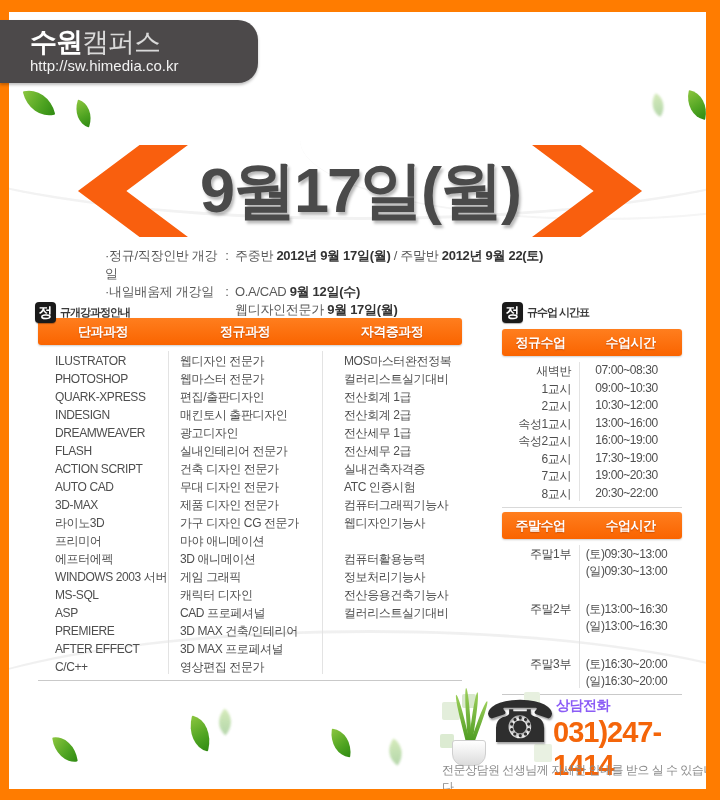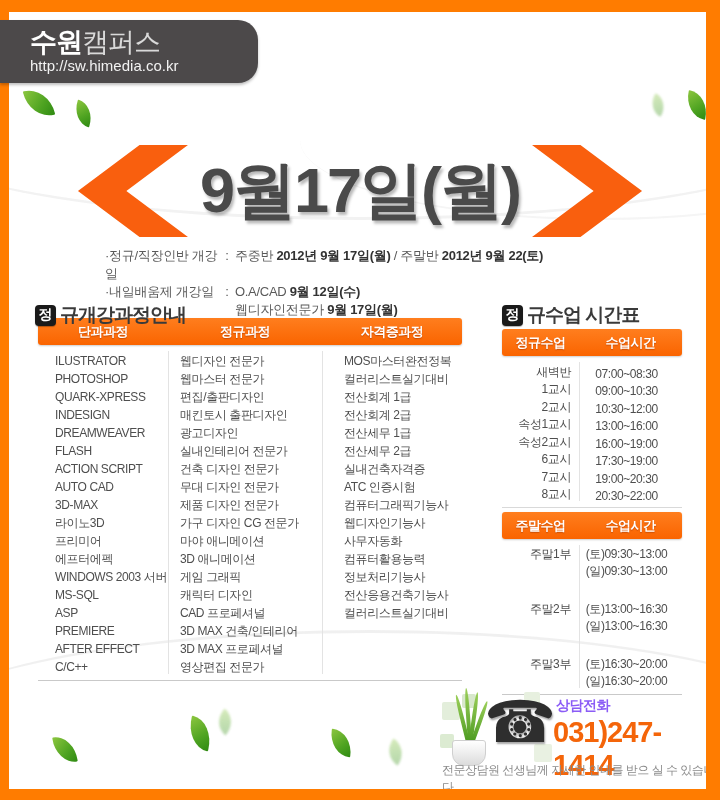--- a/index.html
+++ b/index.html
@@ -58,21 +58,21 @@
   .intro .col { width:16px; text-align:center; }
   .intro b { color:#333; font-weight:bold; }
 
   
   .sec-title { position:absolute; display:flex; align-items:center; gap:4px; z-index:2; }
   .sec-title .badge {
     width:21px; height:21px; background:#1a1a1a; color:#fff; border-radius:4px;
     display:inline-flex; align-items:center; justify-content:center;
     font-size:14px; font-weight:bold; box-shadow:0 1px 1px rgba(0,0,0,.3);
   }
-  .sec-title .txt { font-size:19px; font-weight:bold; color:#3a3a3a; letter-spacing:-1px;text-align:right; }
+  .sec-title .txt { font-size:11px; font-weight:bold; color:#3a3a3a; letter-spacing:-1px;text-align:right; }
 
   
   .thead {
     display:flex; height:27px; border-radius:3px; align-items:center;
     background:linear-gradient(180deg,#ff7e1e 0%,#fa6400 100%);
     box-shadow:0 1px 2px rgba(0,0,0,.2);
   }
   .thead .h { color:#fff; font-size:13px; font-weight:bold; text-align:center; letter-spacing:-0.5px;
               text-shadow:0 1px 1px rgba(150,45,0,.5); }
 
@@ -88,21 +88,21 @@
   .courses .c2 { width:154px; padding-left:12px; }
   .courses .c3 { width:140px; padding-left:22px; }
 
   
   .times { position:absolute; left:502px; top:329px; width:180px; }
   .times .hA { width:77px; } .times .hB { width:103px; }
   .times .tbody { position:relative; padding:7px 0 4px; }
   .times .tbody.regular { border-bottom:1px solid #d9d9d9; }
   .times .tbody.weekend { border-bottom:1px solid #c9c9c9; }
   .times .vline { position:absolute; left:77px; top:6px; bottom:6px; width:1px; background:#e3e3e3; }
-  .times .row { display:flex; height:17.5px; align-items:flex-end; }
+  .times .row { display:flex; height:17.5px; align-items:flex-start; }
   .times .lab { width:69px; text-align:right; font-size:12px; color:#4e4e4e; letter-spacing:-0.4px; }
   .times .tim { width:111px; text-align:center; font-size:12px; color:#4e4e4e; letter-spacing:-0.4px; }
   .times .thead.weekendbar { margin-top:4px; }
   .times .group { display:flex; margin-bottom:21px; }
   .times .group:last-child { margin-bottom:0; }
   .times .group .lab { line-height:17px; }
   .times .group .tims div { line-height:17px; height:17px; font-size:12px; color:#4e4e4e;
                             width:111px; text-align:center; letter-spacing:-0.4px; }
 
   
@@ -228,21 +228,20 @@
         <div class="c c3">컴퓨터그래픽기능사</div>
       </div>
     <div class="row">
         <div class="c c1">라이노3D</div>
         <div class="c c2">가구 디자인 CG 전문가</div>
         <div class="c c3">웹디자인기능사</div>
       </div>
     <div class="row">
         <div class="c c1">프리미어</div>
         <div class="c c2">마야 애니메이션</div>
-        <div class="c c3">사무자동화</div>
       </div>
     <div class="row">
         <div class="c c1">에프터에펙</div>
         <div class="c c2">3D 애니메이션</div>
         <div class="c c3">컴퓨터활용능력</div>
       </div>
     <div class="row">
         <div class="c c1">WINDOWS 2003 서버</div>
         <div class="c c2">게임 그래픽</div>
         <div class="c c3">정보처리기능사</div>

